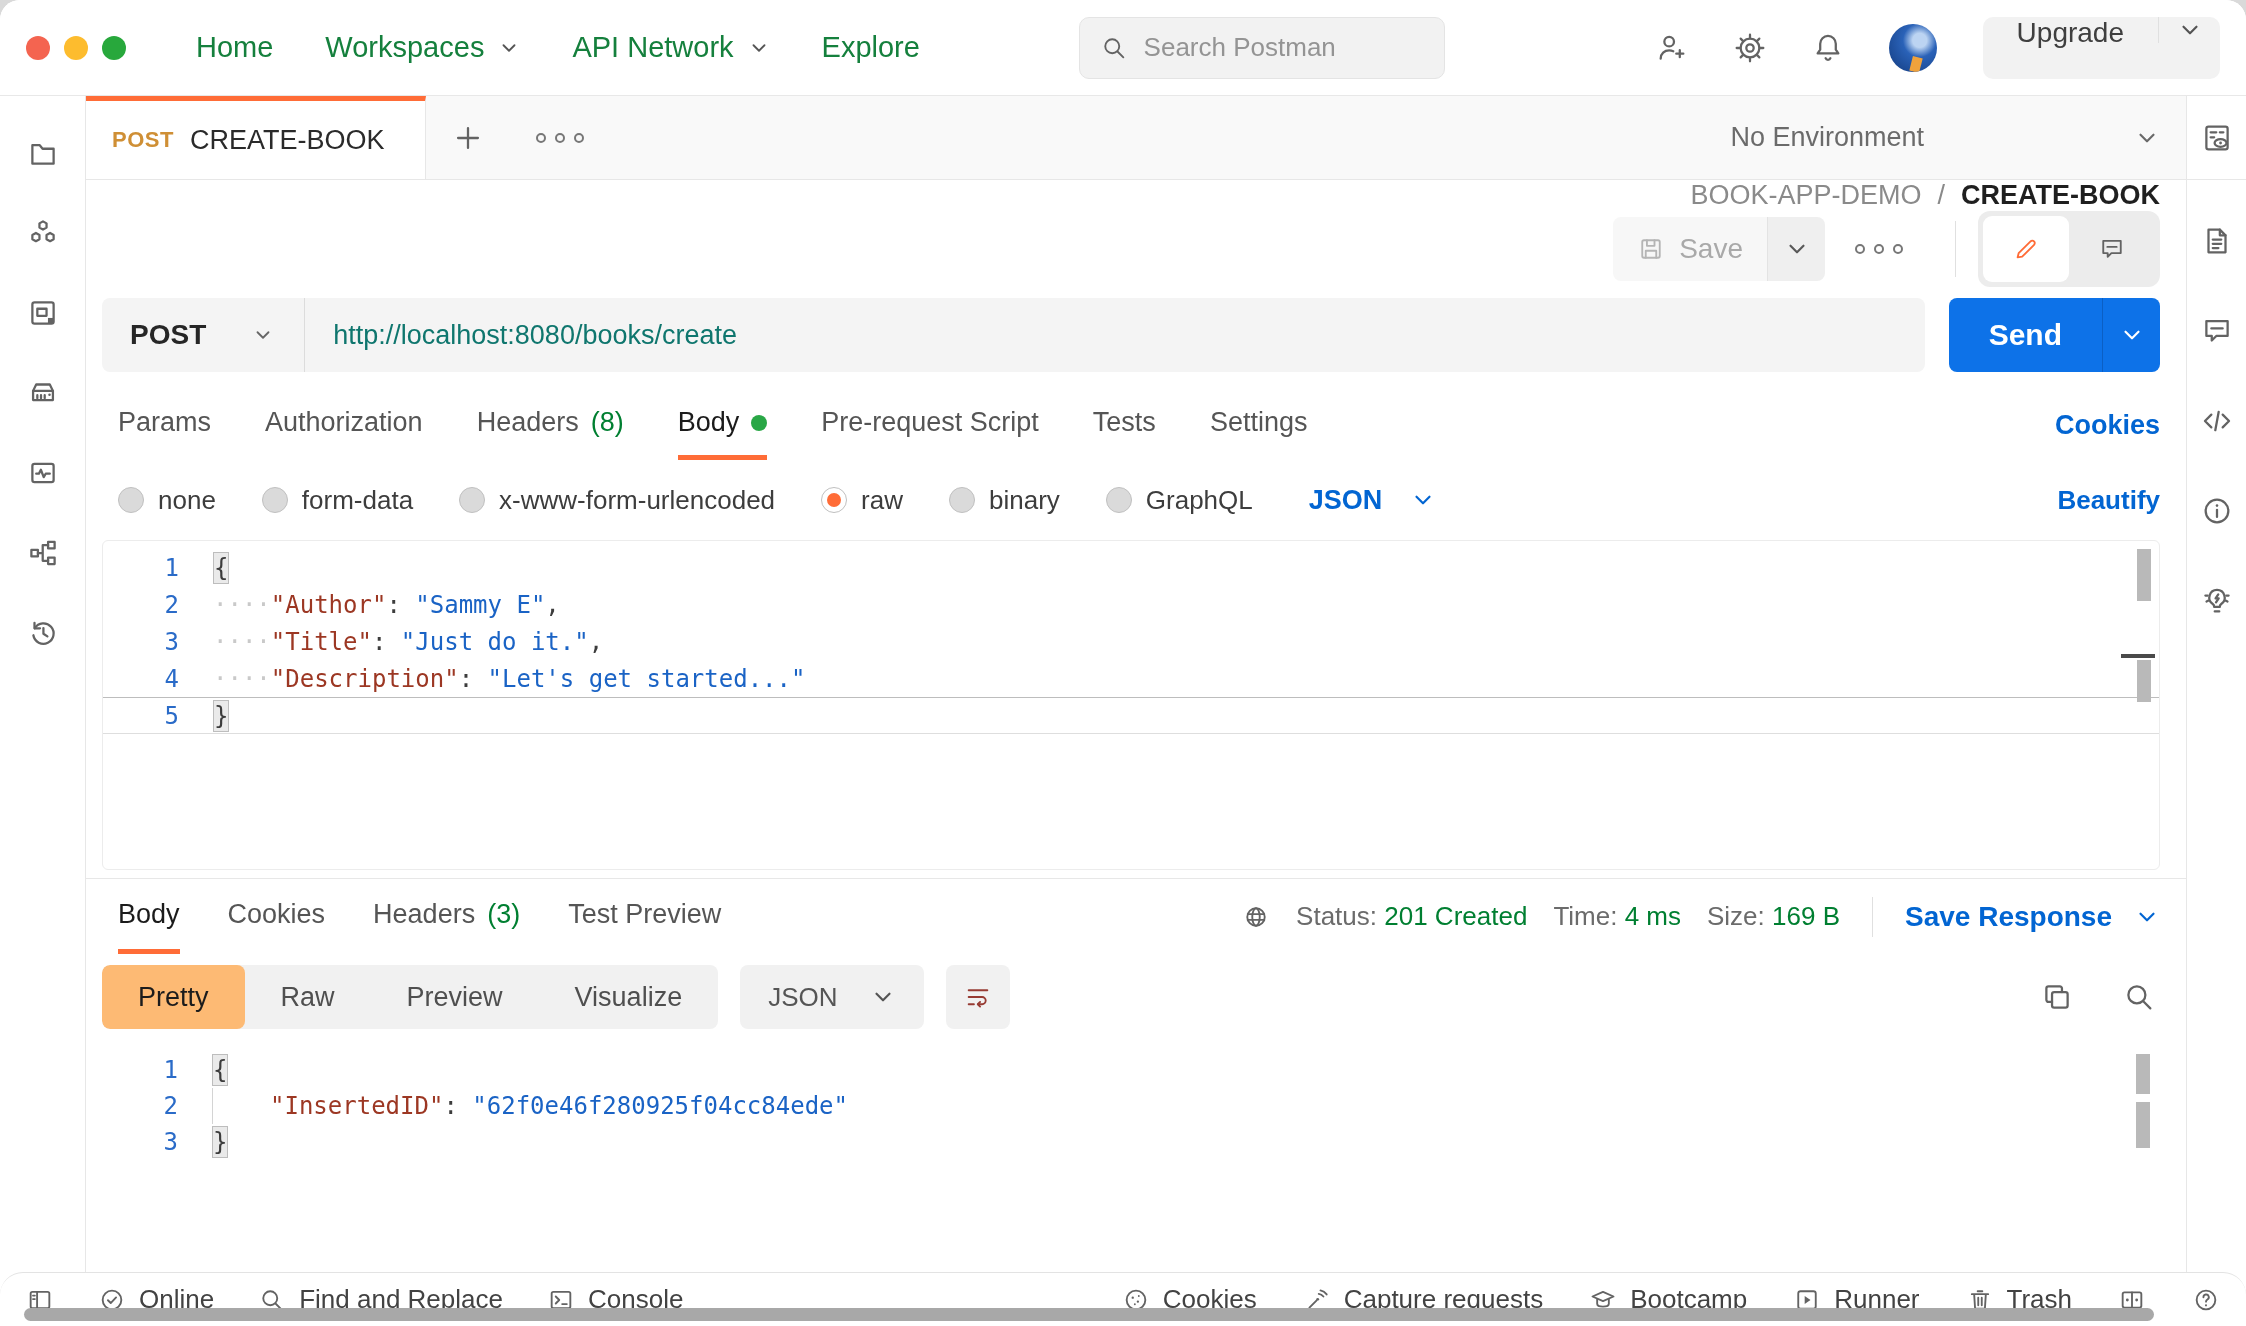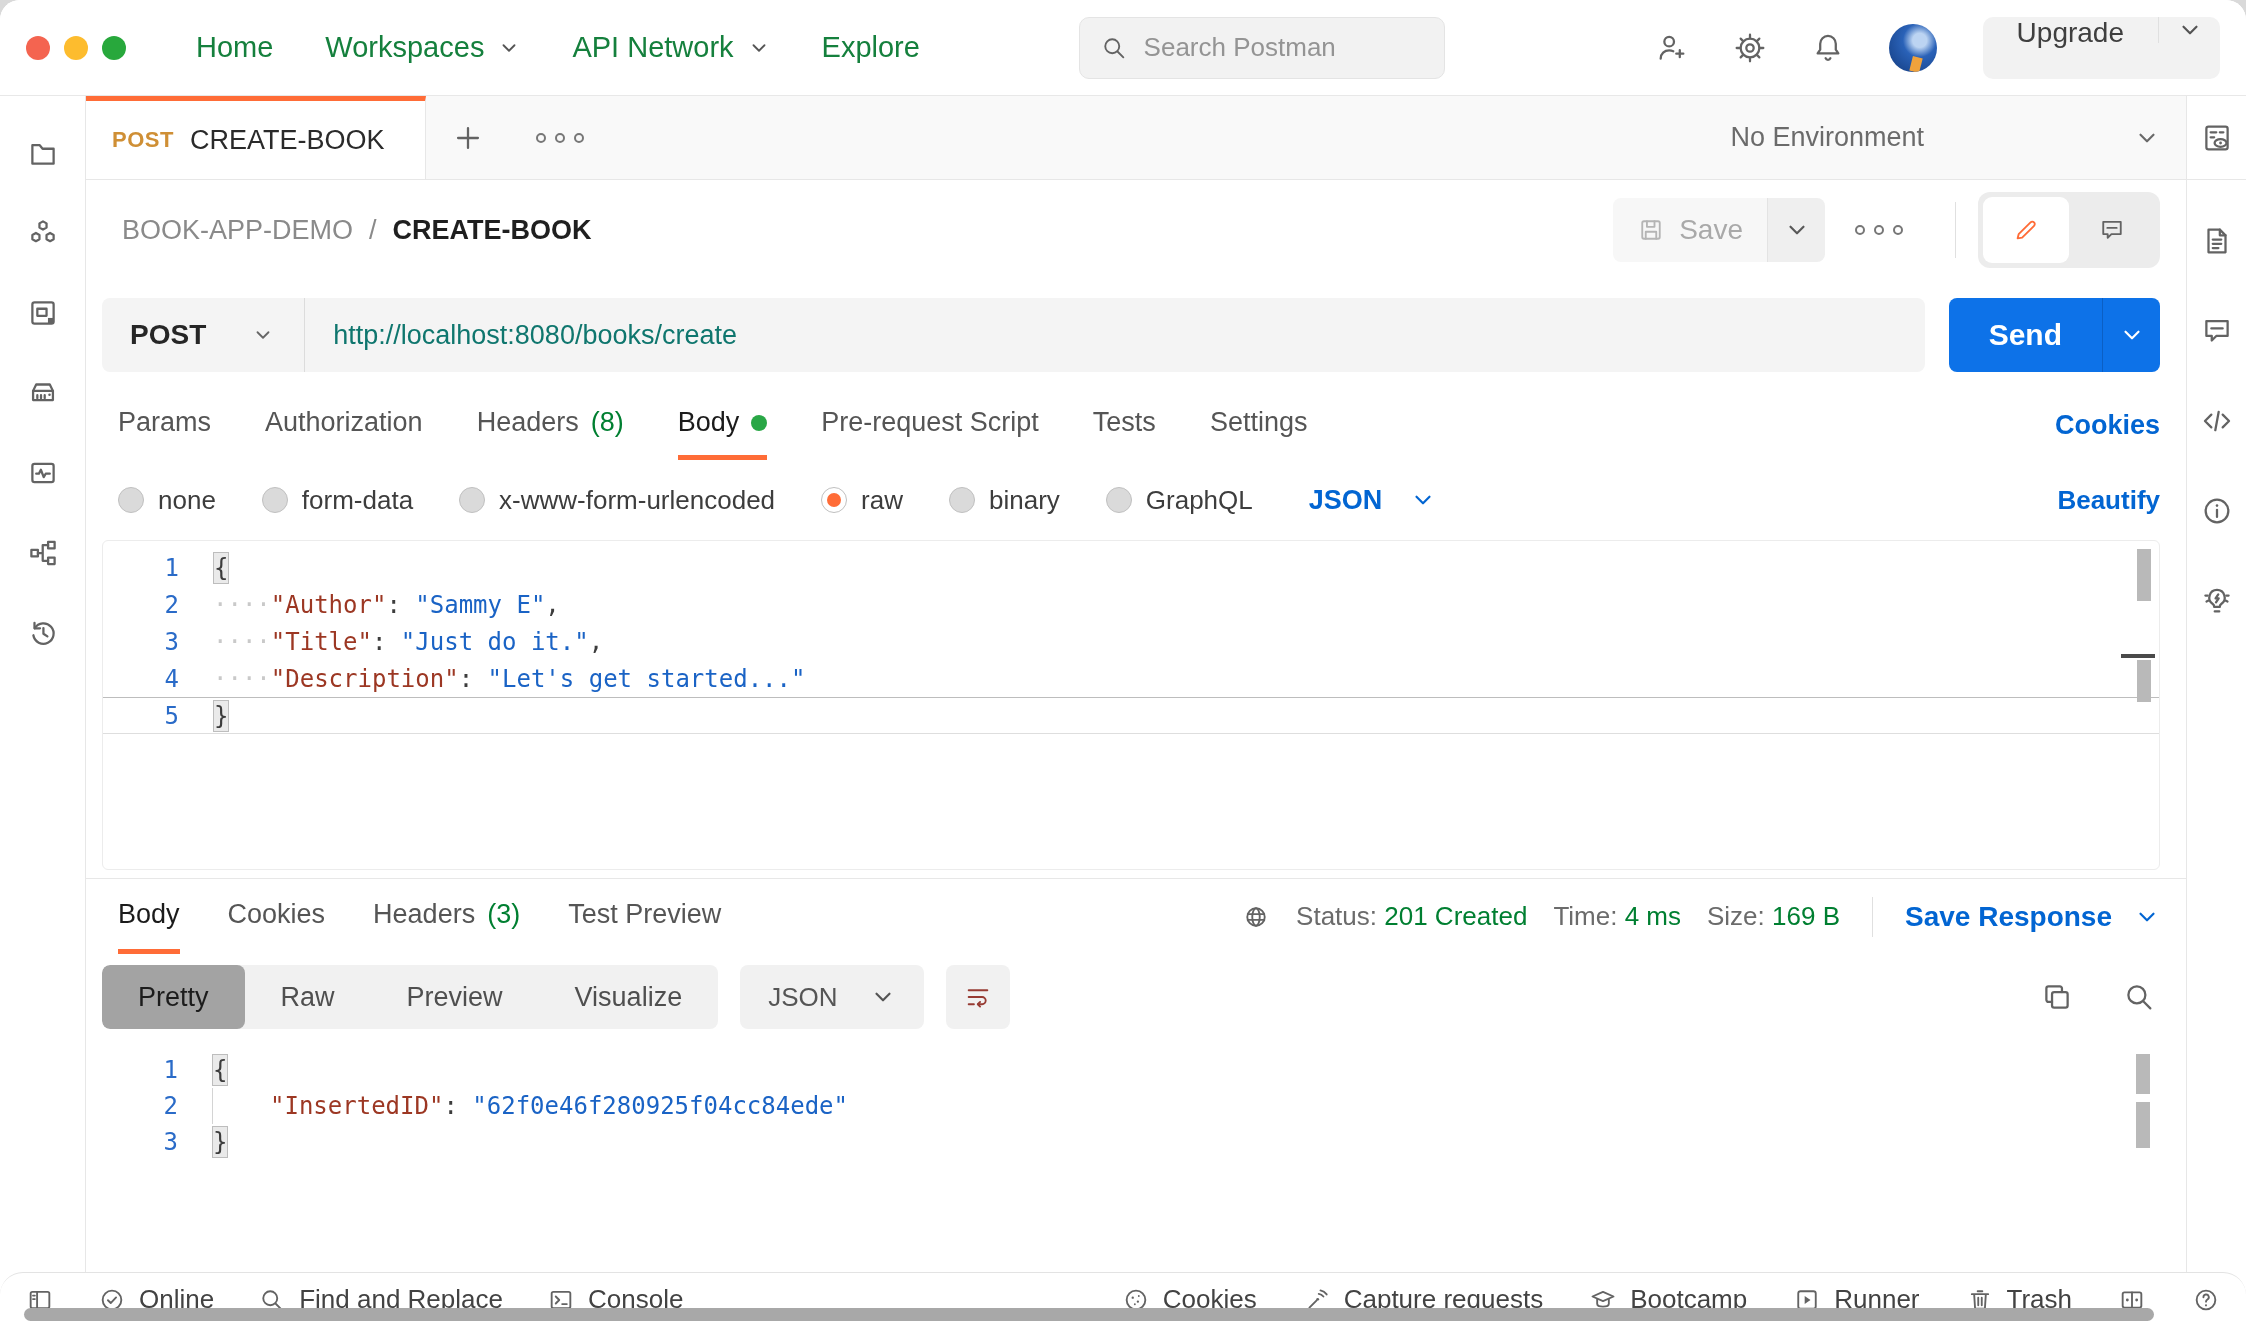--- a/index.html
+++ b/index.html
@@ -51,21 +51,21 @@
   .tab-method { font-size:22px; font-weight:700; color:#cf8f35; letter-spacing:.5px; }
   .tab-title { font-size:27px; color:#2a2a2a; }
   .tab-plus { width:84px; display:flex; align-items:center; justify-content:center; color:#555; cursor:pointer; }
   .dots3 { display:flex; gap:9px; align-items:center; padding:0 26px; cursor:pointer; }
   .dots3 i { width:10px; height:10px; border:2px solid #777; border-radius:50%; display:block; }
   .envsel { margin-left:auto; display:flex; align-items:center; gap:0; padding-right:26px; cursor:pointer; }
   .envsel .lbl { font-size:27px; color:#6b6b6b; margin-right:210px; }
   .envsel .chev { color:#6b6b6b; }
 
   
-  .crumb-row { height:100px; display:flex; align-items:center; padding:0 26px 0 36px; }
+  .crumb-row { height:100px; display:flex; align-items:flex-end; padding:0 26px 0 36px;flex-direction:column; }
   .crumb { display:flex; align-items:center; gap:16px; font-size:27px; }
   .crumb .col { color:#8a8a8a; cursor:pointer; }
   .crumb .sep { color:#8a8a8a; }
   .crumb .req { color:#1f1f1f; font-weight:700; }
   .crumb-right { margin-left:auto; display:flex; align-items:center; }
   .savebtn { display:flex; align-items:stretch; height:64px; border-radius:8px; overflow:hidden; cursor:pointer; }
   .savebtn .main { background:#f7f7f7; display:flex; align-items:center; gap:14px; padding:0 24px; color:#a9a9a9; font-size:28px; }
   .savebtn .main svg { stroke:#b5b5b5; }
   .savebtn .dd { background:#efefef; width:58px; display:flex; align-items:center; justify-content:center; color:#5a5a5a; border-left:1px solid #e3e3e3; }
   .crumb-right .dots3 { padding:0 30px; }
@@ -124,21 +124,21 @@
   .resp-header { height:76px; border-top:1px solid #e7e7e7; display:flex; align-items:stretch; gap:48px; padding:0 26px 0 32px; font-size:27px; color:#555; }
   .resp-right { margin-left:auto; display:flex; align-items:center; gap:26px; font-size:26px; }
   .meta-lbl { color:#6b6b6b; }
   .meta-val { color:#007f31; }
   .save-resp { display:flex; align-items:center; gap:22px; color:#0265d2; font-weight:700; font-size:28px; cursor:pointer; }
 
   
   .resp-toolbar { height:86px; display:flex; align-items:center; gap:22px; padding:0 30px 0 16px; }
   .segs { display:flex; background:#f1f1f1; border-radius:8px; height:64px; overflow:hidden; }
   .seg { padding:0 36px; display:flex; align-items:center; font-size:27px; color:#4f4f4f; cursor:pointer; }
-  .seg.active { background:#a3a3a3; color:#1c1c1c; border-radius:8px; }
+  .seg.active { background:#fdba74; color:#1c1c1c; border-radius:8px; }
   .json-btn { height:64px; background:#f1f1f1; border-radius:8px; padding:0 28px; display:flex; align-items:center; gap:32px; color:#555; font-size:26px; cursor:pointer; }
   .wrap-btn { height:64px; width:64px; background:#f1f1f1; border-radius:8px; display:flex; align-items:center; justify-content:center; cursor:pointer; }
   .resp-tools { margin-left:auto; display:flex; align-items:center; gap:48px; }
 
   .resp-editor { flex:1; margin:0 26px 12px 16px; position:relative; font-family:"DejaVu Sans Mono", monospace; font-size:24px; padding-top:12px; color:#3c3c3c; }
   .resp-editor .cl { height:36px; }
 
   
   .statusbar { border-top:1px solid #e3e3e3; display:flex; align-items:center; padding:0 26px; gap:44px; font-size:26px; color:#424242; position:relative; background:#fff;border-radius:23px; }
   .sb-item { display:flex; align-items:center; gap:13px; cursor:pointer; white-space:nowrap; }

